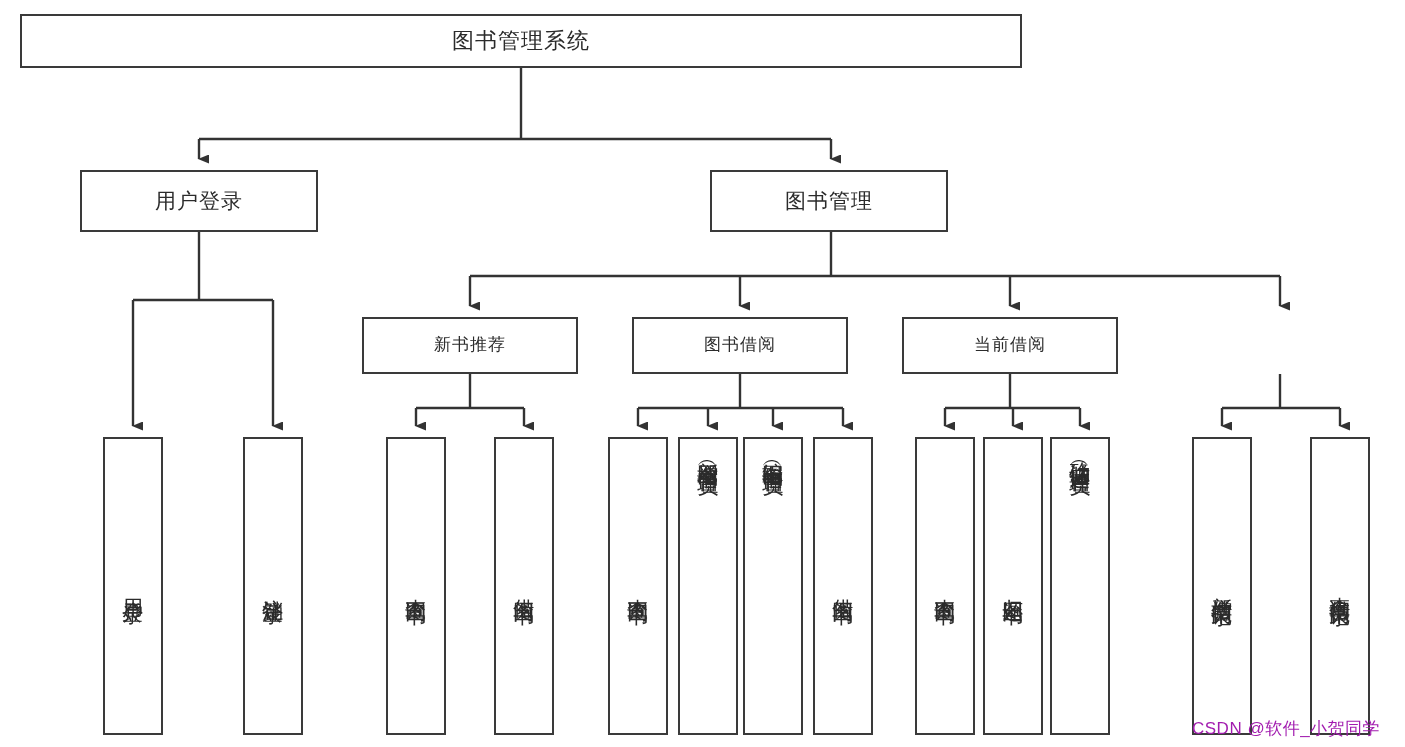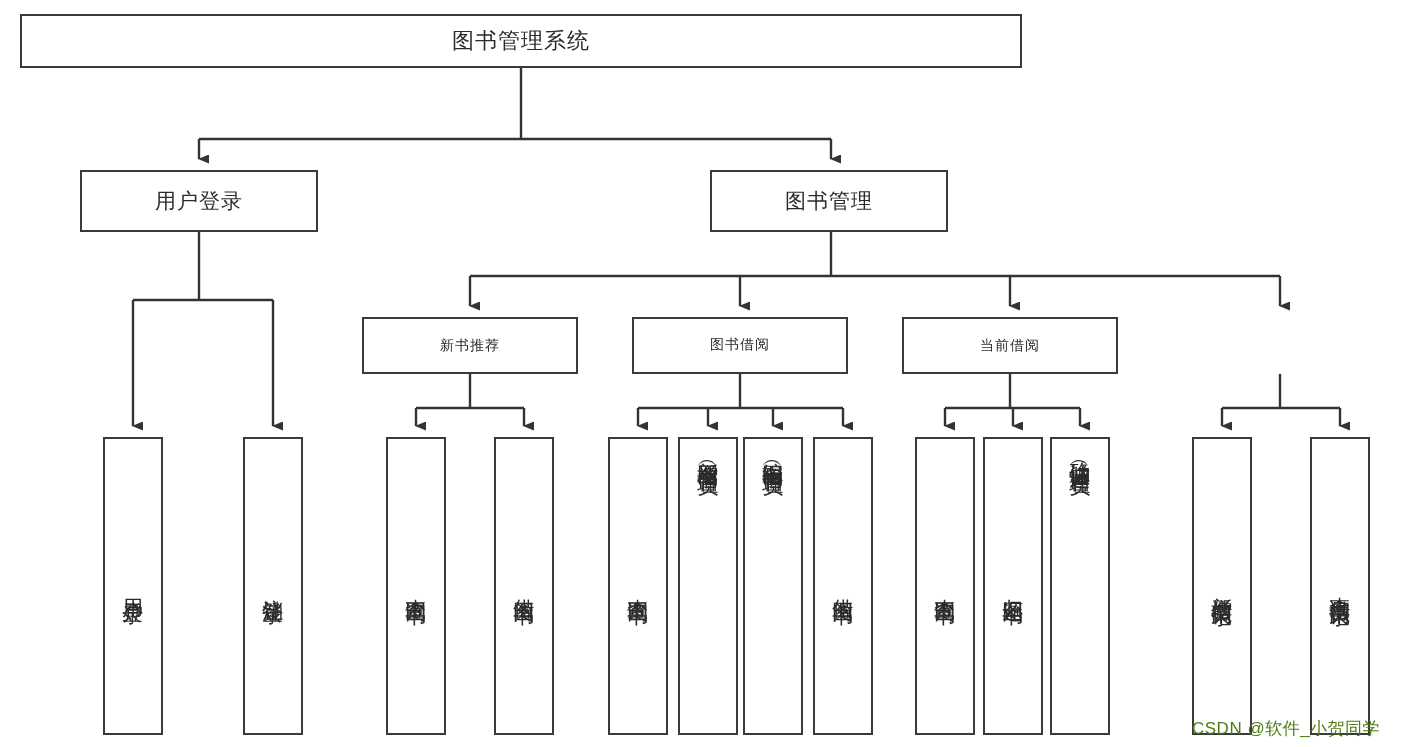--- a/index.html
+++ b/index.html
@@ -25,42 +25,42 @@
     z-index:3;
   }
   .node .label{
     font-size:21px;
     line-height:1.2;
     letter-spacing:1px;
     white-space:nowrap;
   }
   .node.level1 .label{font-size:22px;}
   .node.level2 .label{font-size:21px;}
-  .node.level3 .label{font-size:14px;}
+  .node.level3 .label{font-size:17px;}
 
   .node.leaf{
     align-items:flex-start;
     justify-content:center;
     padding-top:6px;
   }
   .node.leaf .label{
     writing-mode:vertical-rl;
     text-orientation:upright;
     font-size:21px;
     line-height:1.32;
     letter-spacing:2px;
     white-space:nowrap;
     height:auto;
   }
   
   .node.leaf.centered{align-items:center;padding-top:0;}
 
   .watermark{
     position:absolute;
-    color:#4d7c0f;
+    color:#a21caf;
     font-size:17px;
     letter-spacing:0.5px;
     z-index:5;
     white-space:nowrap;
   }
 </style>
 </head>
 <body>
 
 <div id="diagram-root">

